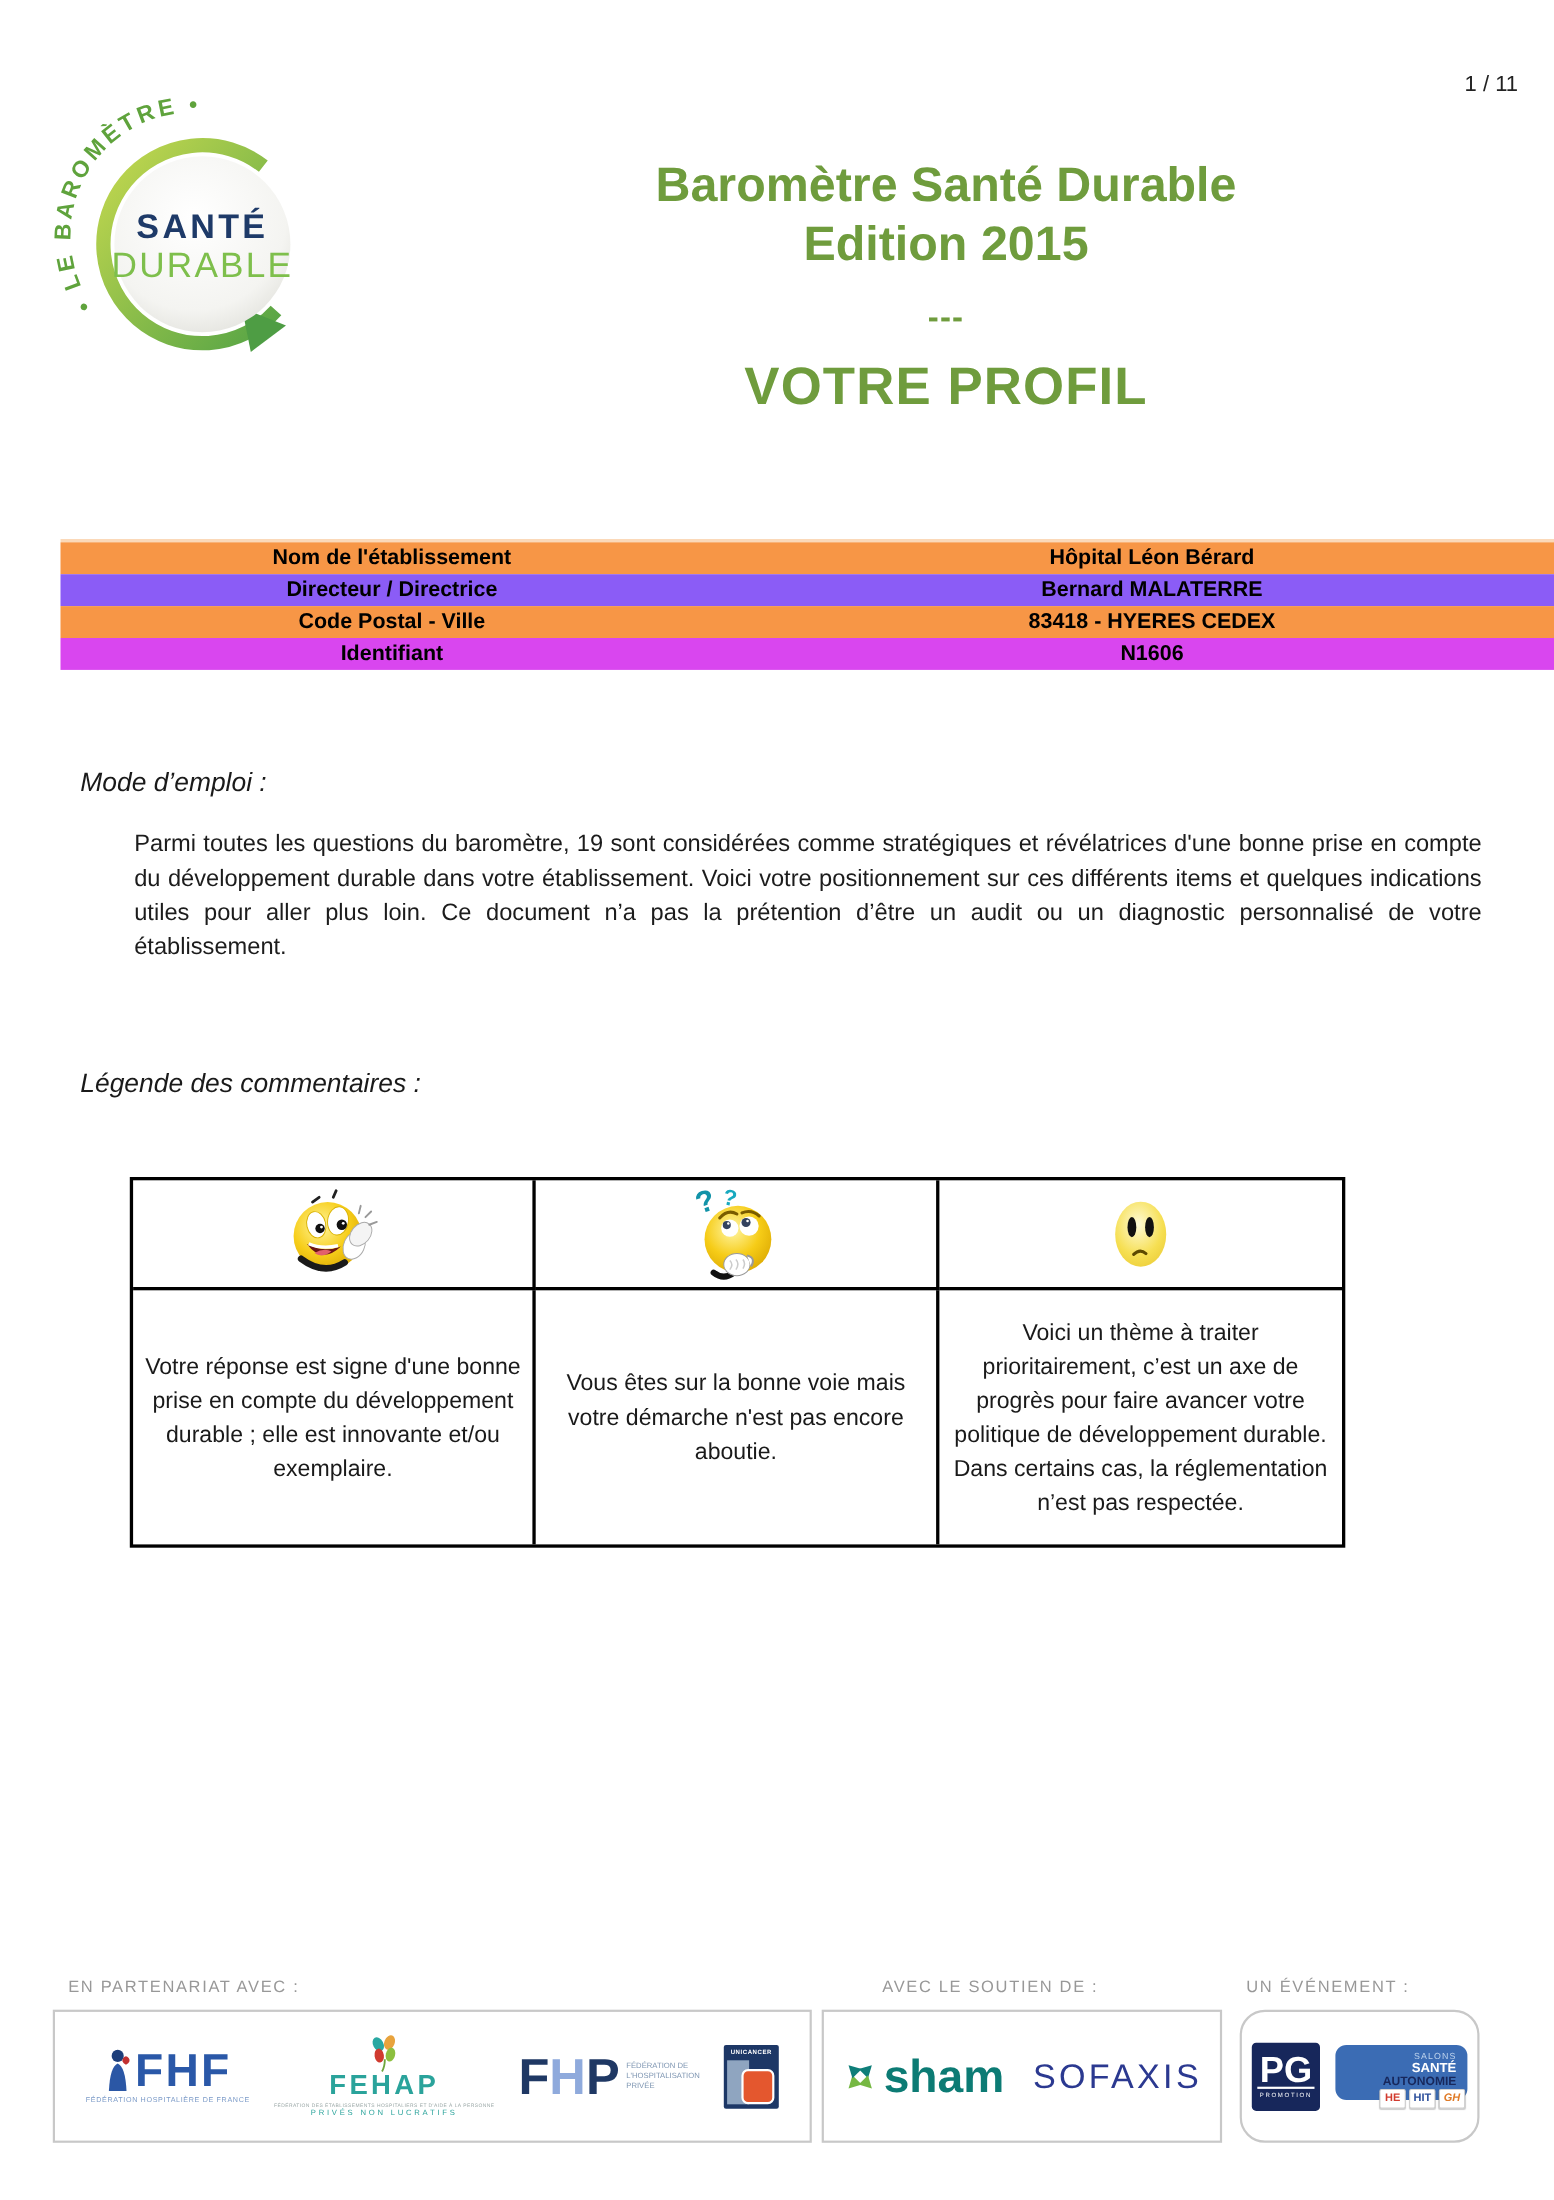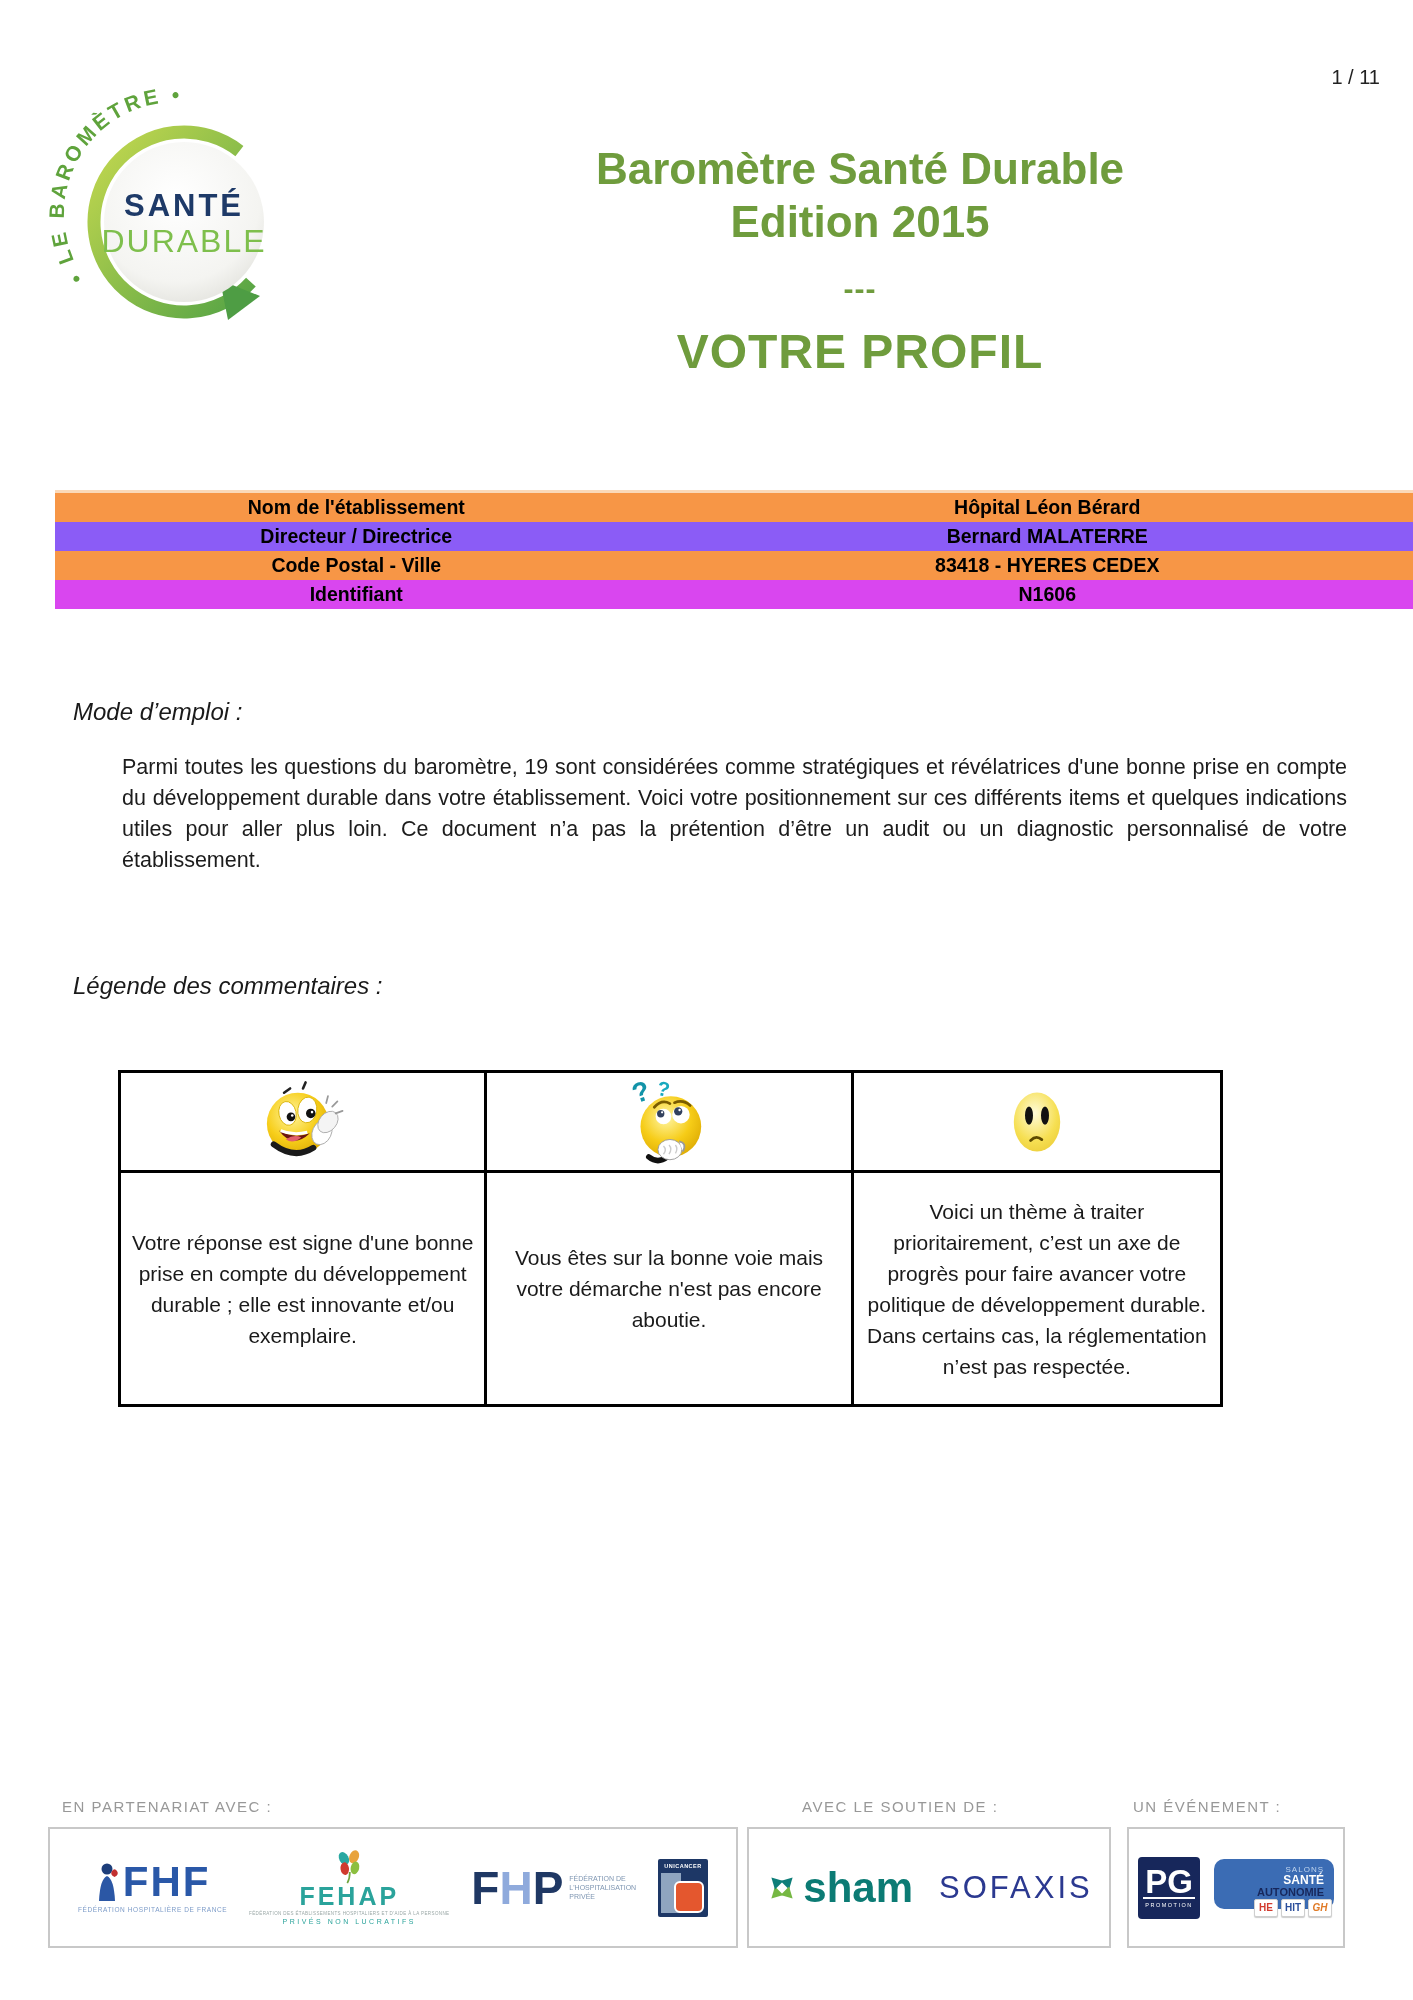--- a/index.html
+++ b/index.html
@@ -34,21 +34,21 @@
   .legend-cell{border-right:3px solid #000;display:flex;align-items:center;justify-content:center;}
   .legend-cell.last{border-right:none;}
   .legend-cell.emoji-row{border-bottom:3px solid #000;}
   .legend-text{font-size:21px;line-height:31px;text-align:center;padding:0 10px;color:#1a1a1a;}
 
   .footer-label{position:absolute;top:1798px;font-size:15px;letter-spacing:1.5px;color:#989898;}
   .footer-box{position:absolute;top:1827px;height:121px;border:2px solid #C8C8C8;background:#fff;
               box-sizing:border-box;display:flex;align-items:center;}
   .box-partners{left:48px;width:690px;justify-content:space-between;padding:0 28px;}
   .box-support{left:747px;width:364px;justify-content:center;gap:26px;}
-  .box-event{left:1127px;width:218px;justify-content:center;gap:14px;}
+  .box-event{left:1127px;width:218px;justify-content:center;gap:14px;border-radius:23px;}
 
   .fhf{display:flex;flex-direction:column;align-items:center;}
   .fhf-top{display:flex;align-items:flex-end;gap:2px;}
   .fhf-name{font-size:42px;font-weight:bold;color:#2A58A8;line-height:40px;letter-spacing:2px;}
   .fhf-caption{font-size:6.5px;color:#7C9BC8;letter-spacing:.6px;margin-top:4px;}
 
   .fehap{display:flex;flex-direction:column;align-items:center;}
   .fehap-name{font-size:25px;color:#2AA39B;font-weight:bold;letter-spacing:3px;line-height:24px;}
   .fehap-cap1{font-size:4.5px;color:#9aa7a6;letter-spacing:.4px;margin-top:3px;white-space:nowrap;}
   .fehap-cap2{font-size:7px;color:#2AA39B;letter-spacing:2.5px;margin-top:2px;}

